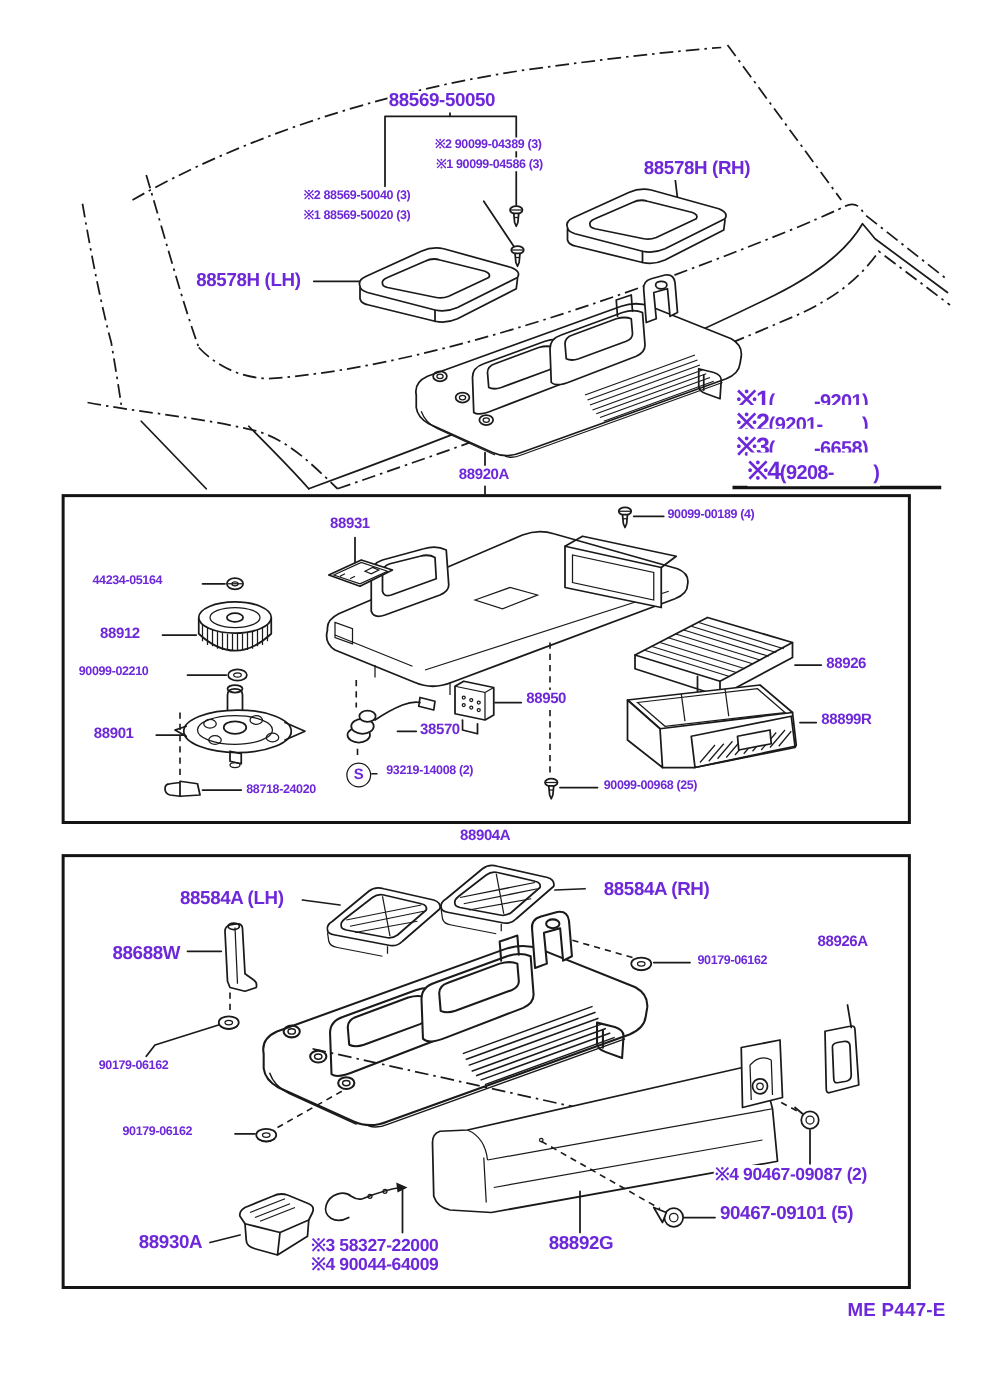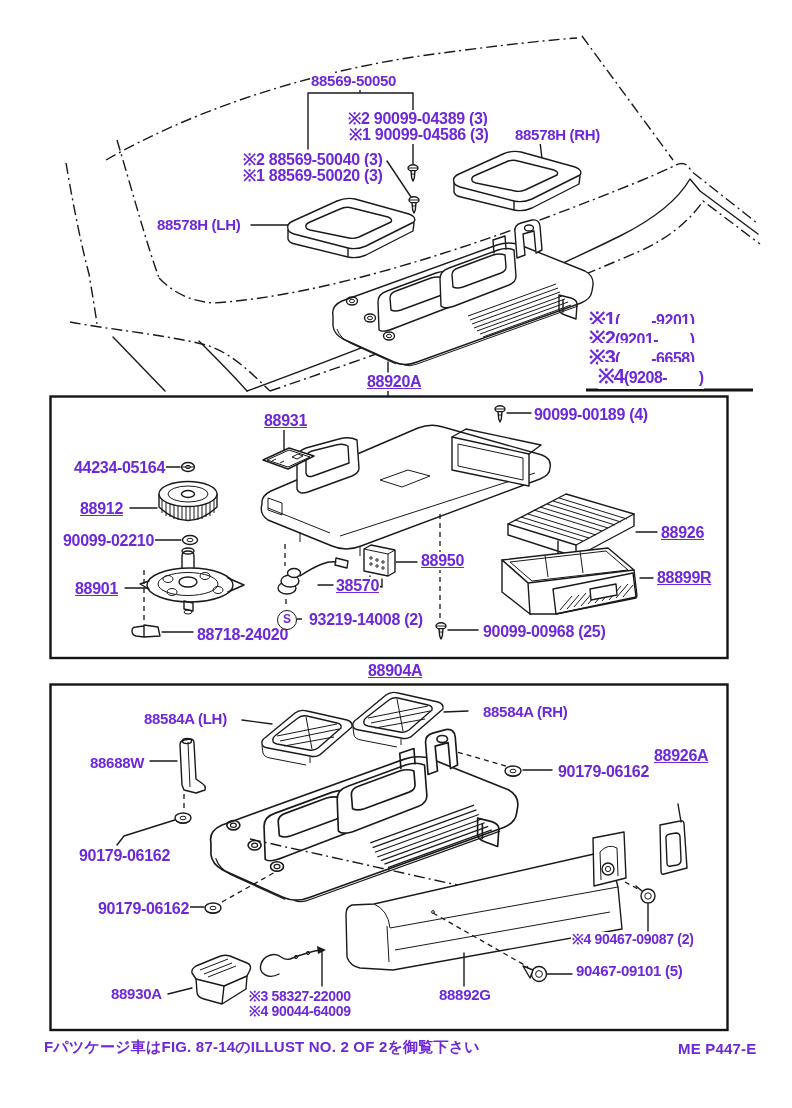--- a/index.html
+++ b/index.html
@@ -1,23 +1,23 @@
 <!DOCTYPE html>
 <html><head>
 <meta charset="utf-8">
 <style>
   html,body{margin:0;padding:0;background:#e8e8e8;}
   #page{position:relative;width:792px;height:1108px;background:#ffffff;overflow:hidden;
         font-family:"Liberation Sans",sans-serif;color:#6d28d9;}
   #art{position:absolute;left:0;top:0;}
   .lbl{position:absolute;font-weight:700;font-size:14px;line-height:1.12;
        letter-spacing:-0.3px;white-space:pre;background:#ffffff;padding:0 1px;}
-  .s16{font-size:16px;text-decoration:underline;}
+  .s16{font-size:12px;}
   .s15{font-size:15px;}
-  .s13{font-size:16px;}
+  .s13{font-size:10px;}
   .vrow{position:absolute;white-space:pre;background:#fff;}
   .vsym{font-weight:700;font-size:20px;letter-spacing:-1px;}
   .vrange{font-weight:700;font-size:16px;letter-spacing:-0.5px;white-space:pre;}
   .scircle{position:absolute;width:18px;height:18px;border:1.8px solid #161616;border-radius:50%;
        text-align:center;font-weight:700;font-size:12px;line-height:17px;background:#fff;}
   .footnote{position:absolute;font-weight:700;font-size:15px;letter-spacing:0.2px;}
   svg .ln{fill:none;stroke:#1a1a1a;stroke-width:1.4;stroke-linecap:round;stroke-linejoin:round;}
   svg .wf{fill:#ffffff;stroke:#1a1a1a;stroke-width:1.4;stroke-linejoin:round;}
   svg .thin{fill:none;stroke:#1a1a1a;stroke-width:1;}
   svg .dash{fill:none;stroke:#1a1a1a;stroke-width:1.3;stroke-dasharray:5 4;}
@@ -339,16 +339,15 @@
 <div class="lbl s16" style="left:653px;top:747px">88926A</div>
 <div class="lbl s13" style="left:78px;top:847px">90179-06162</div>
 <div class="lbl s13" style="left:97px;top:900px">90179-06162</div>
 <div class="lbl s15" style="left:110px;top:986px">88930A</div>
 <div class="lbl s14" style="left:248px;top:989px">※3 58327-22000</div>
 <div class="lbl s14" style="left:248px;top:1004px">※4 90044-64009</div>
 <div class="lbl s15" style="left:438px;top:987px">88892G</div>
 <div class="lbl s14" style="left:571px;top:932px">※4 90467-09087 (2)</div>
 <div class="lbl s15" style="left:575px;top:963px">90467-09101 (5)</div>
 
-<div class="footnote" style="left:44px;top:1038px">Fパツケージ車はFIG. 87-14のILLUST NO. 2 OF 2を御覧下さい</div>
 <div class="footnote" style="left:678px;top:1040px">ME P447-E</div>
 
 </div>
 
 </body></html>

